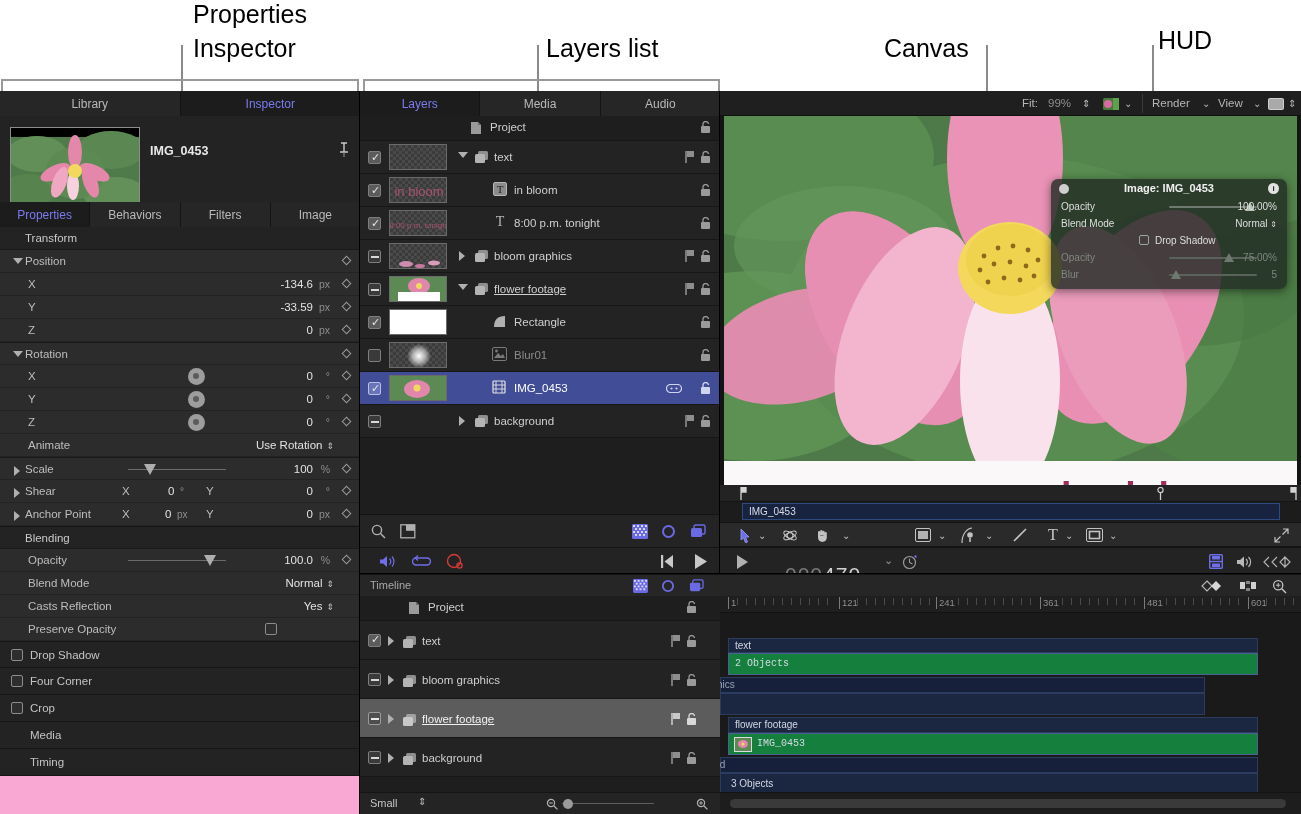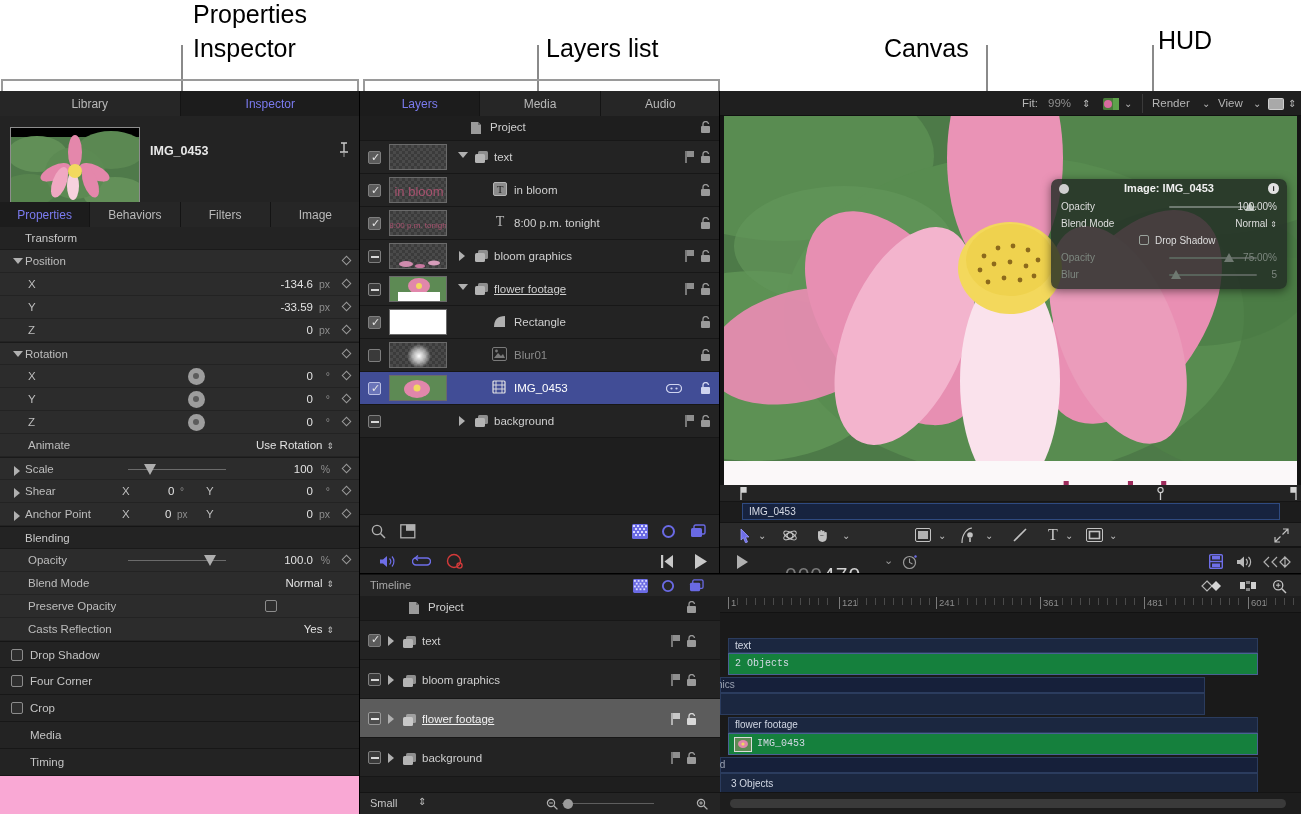--- a/index.html
+++ b/index.html
@@ -343,26 +343,26 @@
         <span class="unit">%</span>
         <span class="kf">
             <i></i>
           </span>
       </div>
       <div class="prow">
         <span class="lbl indent">Blend Mode</span>
         <span class="pop" style="right:26px;"><span>Normal</span><span class="arrows">⇕</span></span>
       </div>
       <div class="prow">
+        <span class="lbl indent">Casts Reflection</span>
+        <span class="pop" style="right:26px;"><span>Yes</span><span class="arrows">⇕</span></span>
+      </div>
+      <div class="prow">
         <span class="lbl indent">Preserve Opacity</span>
         <span class="chk-sq" style="right:83px; top:5px;"></span>
-      </div>
-      <div class="prow">
-        <span class="lbl indent">Casts Reflection</span>
-        <span class="pop" style="right:26px;"><span>Yes</span><span class="arrows">⇕</span></span>
       </div>
 
       <div class="chk-row" style="border-top:1px solid #151515;">
         <span class="cb chk-sq" style="position:absolute;left:11px;top:7px;"></span>
         <span class="t">Drop Shadow</span>
       </div>
       <div class="chk-row">
         <span class="cb chk-sq" style="position:absolute;left:11px;top:7px;"></span>
         <span class="t">Four Corner</span>
       </div>

